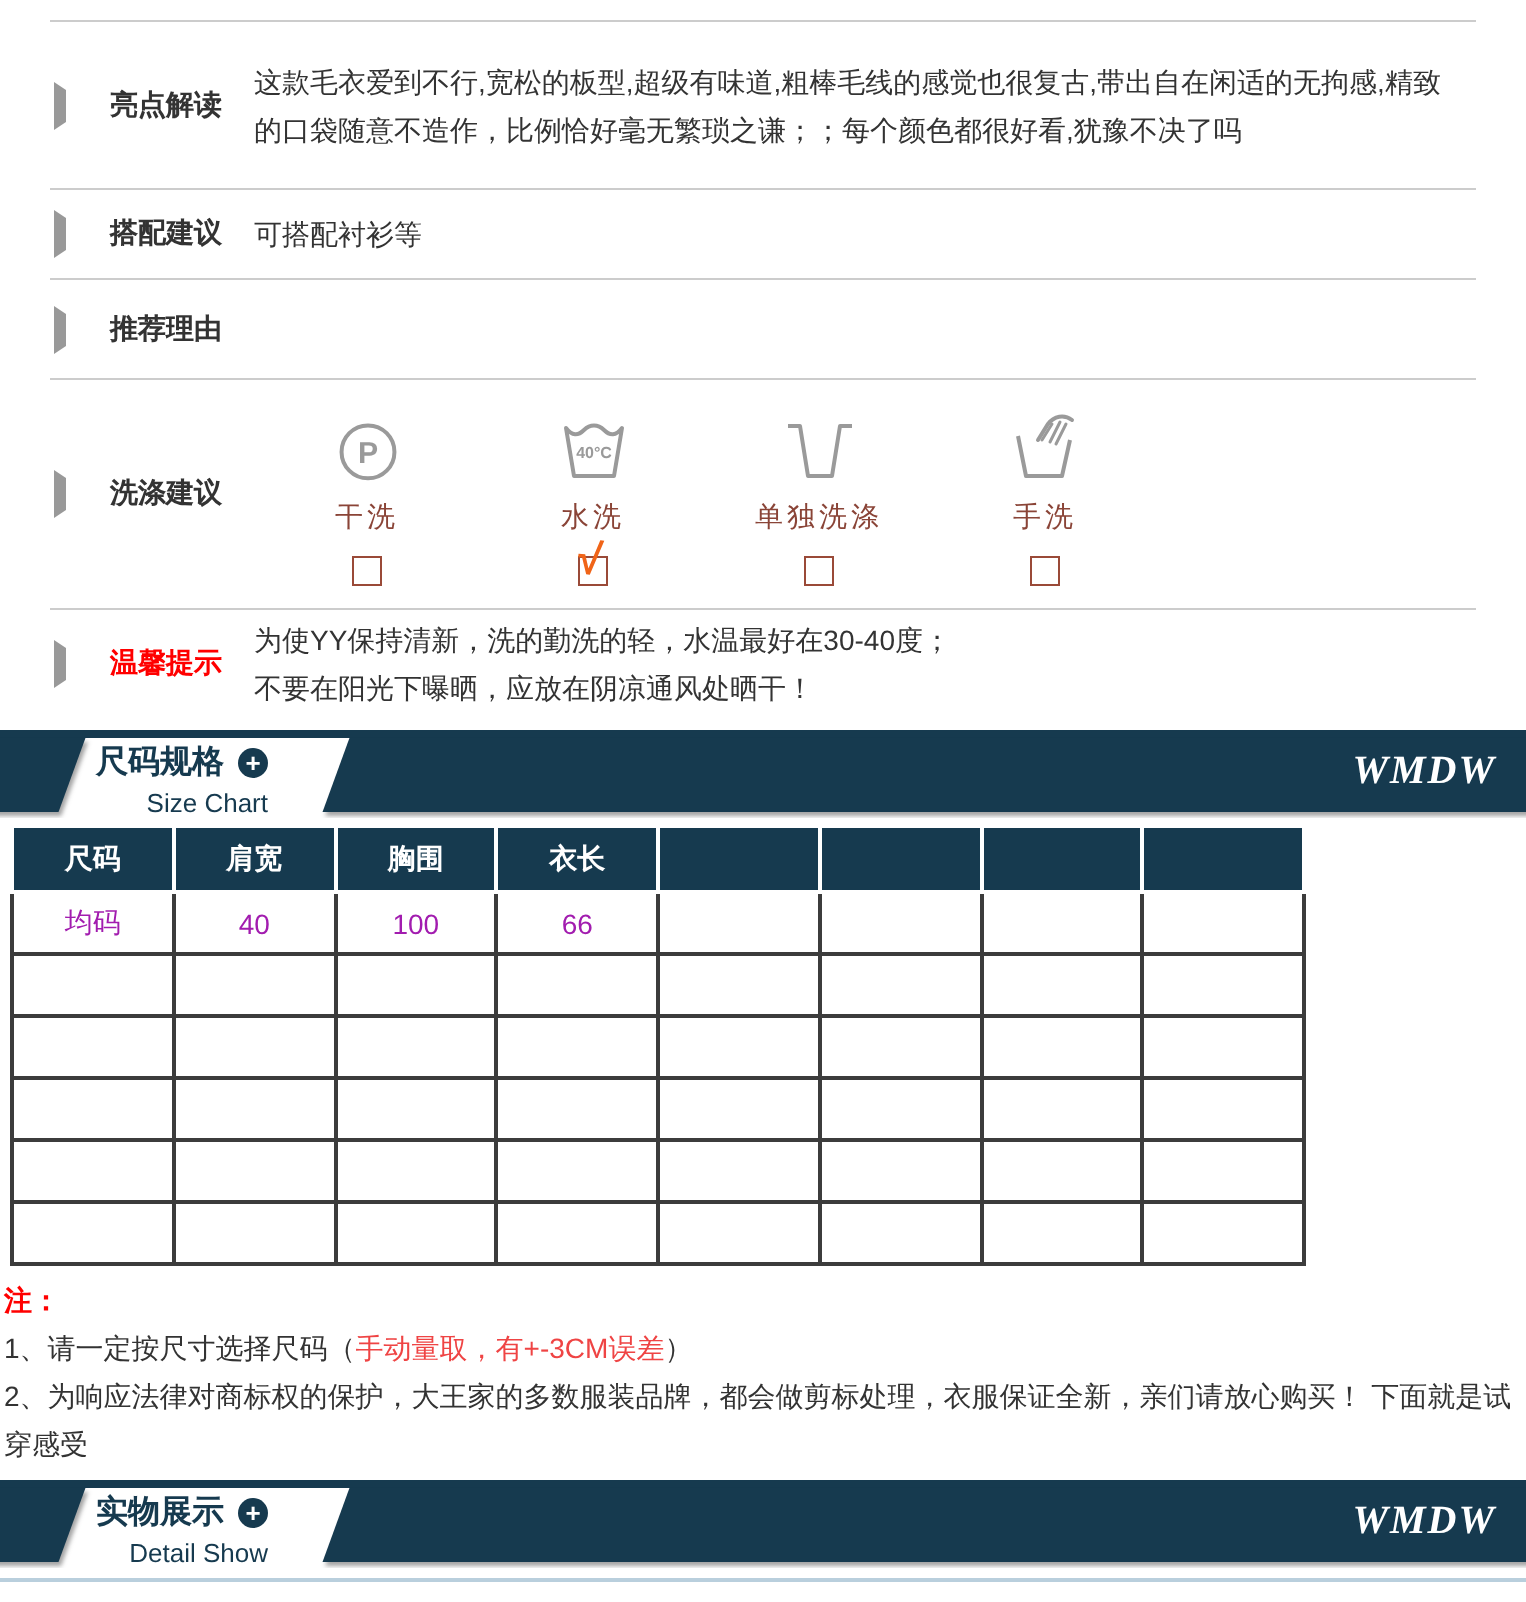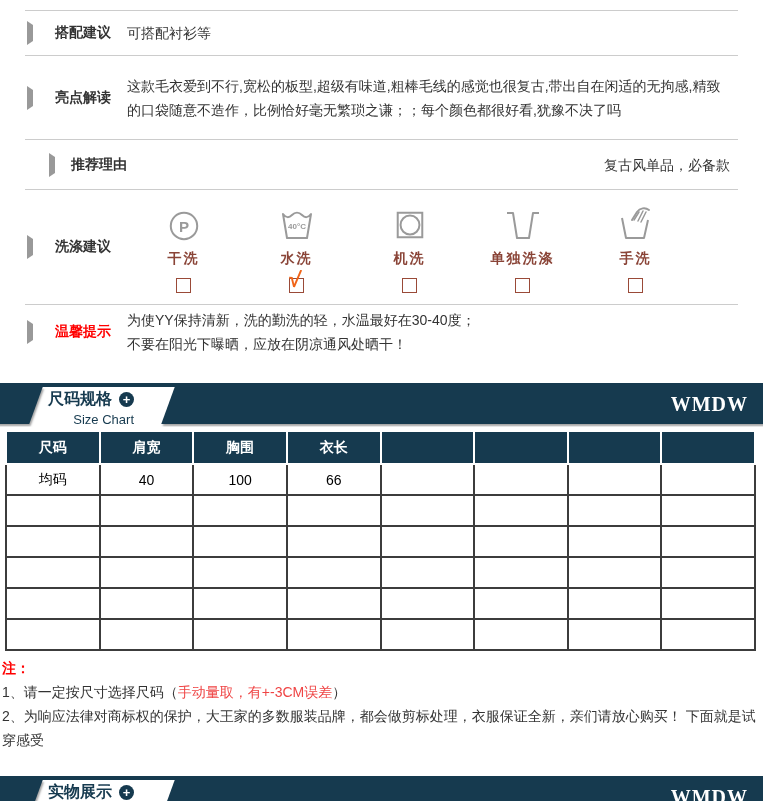--- a/index.html
+++ b/index.html
@@ -8,88 +8,87 @@
     width:763px; min-height:801px; background:#ffffff;
     font-family:"Liberation Sans","DejaVu Sans",sans-serif;
     color:#333; font-size:14px;
   }
 
   
   .info-wrap { margin:10px 25px 0 25px; }
   .info-row { border-top:1px solid #cccccc; display:flex; align-items:center; }
   .info-row.r1 { min-height:84px; }
   .info-row.r2 { min-height:45px; }
-  .info-row.r3 { min-height:50px;text-align:right; }
+  .info-row.r3 { min-height:50px; }
   .info-row.r4 { min-height:115px; }
   .info-row.r5 { min-height:55px; }
   .bullet-cell { width:30px; padding-left:2px; flex:0 0 30px; }
   .tri { width:0; height:0; border-left:6px solid #999; border-top:4px solid transparent; border-bottom:4px solid transparent; }
   .label-cell { width:72px; flex:0 0 72px; font-weight:bold; font-size:14px; }
   .label-red { color:#ff0000; }
   .content-cell { flex:1; padding-right:8px; line-height:24px; }
 
   
   .wash-row { display:flex; }
   .wash-item { width:113px; display:flex; flex-direction:column; align-items:center; }
   .wash-icon-box { height:42px; display:flex; align-items:flex-end; justify-content:center; }
-  .wash-name { color:#8a4437; margin-top:7px; letter-spacing:2px; line-height:16px;font-weight:bold; }
+  .wash-name { color:#8a4437; margin-top:7px; letter-spacing:2px; line-height:16px; }
   .wash-check { position:relative; margin-top:12px; width:15px; height:15px; border:1px solid #9a4a38; background:#fff; cursor:pointer; }
   .checkmark { position:absolute; left:-1px; top:-10px; color:#f06418; font-size:22px; font-weight:bold; display:none; transform:rotate(6deg); line-height:22px; }
   .checkmark::before { content:"√"; }
   .wash-item.checked .checkmark { display:block; }
 
   
-  .banner { position:relative; height:44px; overflow:hidden; margin-top:24px; background:#fff; }
+  .banner { position:relative; height:44px; overflow:hidden; margin-top:6px; background:#fff; }
   .banner-stripe { position:absolute; top:0; left:0; right:0; height:4px; background:#163a4f; }
   .banner-bar { position:absolute; top:4px; bottom:3px; left:168px; right:-40px; background:#163a4f; transform:skewX(-20deg); box-shadow:2px 2px 2px rgba(90,90,90,0.55); }
   .banner-wedge { position:absolute; top:4px; bottom:3px; left:-14px; width:50px; background:#163a4f; transform:skewX(-20deg); box-shadow:2px 2px 2px rgba(90,90,90,0.55); }
   .banner-titles { position:absolute; left:48px; top:6px; }
   .banner-cn { font-size:16px; font-weight:bold; color:#163a4f; display:flex; align-items:center; }
   .plus-icon { width:15px; height:15px; border-radius:50%; background:#163a4f; color:#fff; display:inline-flex; align-items:center; justify-content:center; font-size:13px; font-weight:bold; margin-left:7px; line-height:1; cursor:pointer; }
   .plus-icon::before { content:"+"; margin-top:-1px; }
   .banner-en { font-size:13px; color:#163a4f; margin-top:2px;text-align:right; }
-  .banner-logo { position:absolute; right:15px; top:50%; transform:translateY(-54%); font-family:"Liberation Serif","DejaVu Serif",serif; font-weight:bold; font-size:20px; color:#fff; letter-spacing:1px; }
-
-  
-  .size-table { margin:3px 7px 0 5px; border-collapse:collapse; width:751px; table-layout:fixed; }
+  .banner-logo { position:absolute; right:15px; top:50%; transform:translateY(-54%); font-family:"Liberation Serif","DejaVu Serif",serif; font-style:italic; font-weight:bold; font-size:20px; color:#fff; letter-spacing:1px; }
+
+  
+  .size-table { margin:3px 7px 0 5px; border-collapse:collapse; width:648px; table-layout:fixed; }
   .size-table th { background:#163a4f; color:#fff; font-weight:bold; font-size:14px; height:33px; border:2px solid #ffffff; text-align:center; }
-  .size-table td { height:31px; border:2px solid #3c3c3c; text-align:center; font-size:14px; color:#000000; background:#fff; }
+  .size-table td { height:31px; border:2px solid #3c3c3c; text-align:center; font-size:14px; color:#a21caf; background:#fff; }
 
   
   .notes { margin:5px 2px 0 2px; line-height:24px; font-size:14px; color:#333; }
   .notes-title { color:#ff0000; font-weight:bold; }
   .red-text { color:#ef4444; }
 
   
   .bottom-rule { height:2px; background:#b9cfdd; margin-top:5px; }
 
   svg.wicon { display:block; }
   svg.wicon * { vector-effect:non-scaling-stroke; }
 </style>
 </head>
 <body>
 
 <div class="info-wrap">
 
+  <div class="info-row r1">
+    <div class="bullet-cell"><span class="tri"></span></div>
+    <div class="label-cell">亮点解读</div>
+    <div class="content-cell">这款毛衣爱到不行,宽松的板型,超级有味道,粗棒毛线的感觉也很复古,带出自在闲适的无拘感,精致的口袋随意不造作，比例恰好毫无繁琐之谦；；每个颜色都很好看,犹豫不决了吗</div>
+  </div>
+
   <div class="info-row r2">
     <div class="bullet-cell"><span class="tri"></span></div>
     <div class="label-cell">搭配建议</div>
     <div class="content-cell">可搭配衬衫等</div>
   </div>
 
-  <div class="info-row r1">
-    <div class="bullet-cell"><span class="tri"></span></div>
-    <div class="label-cell">亮点解读</div>
-    <div class="content-cell">这款毛衣爱到不行,宽松的板型,超级有味道,粗棒毛线的感觉也很复古,带出自在闲适的无拘感,精致的口袋随意不造作，比例恰好毫无繁琐之谦；；每个颜色都很好看,犹豫不决了吗</div>
-  </div>
-
   <div class="info-row r3">
     <div class="bullet-cell"><span class="tri"></span></div>
     <div class="label-cell">推荐理由</div>
-    <div class="content-cell">复古风单品，必备款</div>
   </div>
 
   <div class="info-row r4">
     <div class="bullet-cell"><span class="tri"></span></div>
     <div class="label-cell">洗涤建议</div>
     <div class="content-cell">
       <div class="wash-row">
 
         <div class="wash-item">
           <div class="wash-icon-box">
@@ -108,30 +107,20 @@
               <path d="M4,7 C7,11 10,11 13,8 C16,5 20,5 23,8 C26,11 29,11 32,7 L28,31 L8,31 Z" fill="none" stroke="#9a9a9a" stroke-width="2" stroke-linejoin="round"></path>
               <text x="18" y="22" font-size="8" font-weight="bold" fill="#9a9a9a" text-anchor="middle">40°C</text>
             </svg>
           </div>
           <div class="wash-name">水洗</div>
           <span class="wash-check">
               <span class="checkmark"></span>
             </span>
         </div>
 
-        <div class="wash-item">
-          <div class="wash-icon-box">
-            <svg class="wicon" width="34" height="36" viewBox="0 0 36 36">
-              <rect x="5" y="5" width="26" height="26" fill="none" stroke="#9a9a9a" stroke-width="2"></rect>
-              <circle cx="18" cy="18" r="10" fill="none" stroke="#9a9a9a" stroke-width="2"></circle>
-            </svg>
-          </div>
-          <div class="wash-name">机洗</div>
-          <span class="wash-check"></span>
-        </div>
 
         <div class="wash-item">
           <div class="wash-icon-box">
             <svg class="wicon" width="36" height="36" viewBox="0 0 36 36">
               <path d="M2,6 L8,6 L12,31 L24,31 L28,6 L34,6" fill="none" stroke="#9a9a9a" stroke-width="2" stroke-linejoin="round"></path>
             </svg>
           </div>
           <div class="wash-name">单独洗涤</div>
           <span class="wash-check"></span>
         </div>

